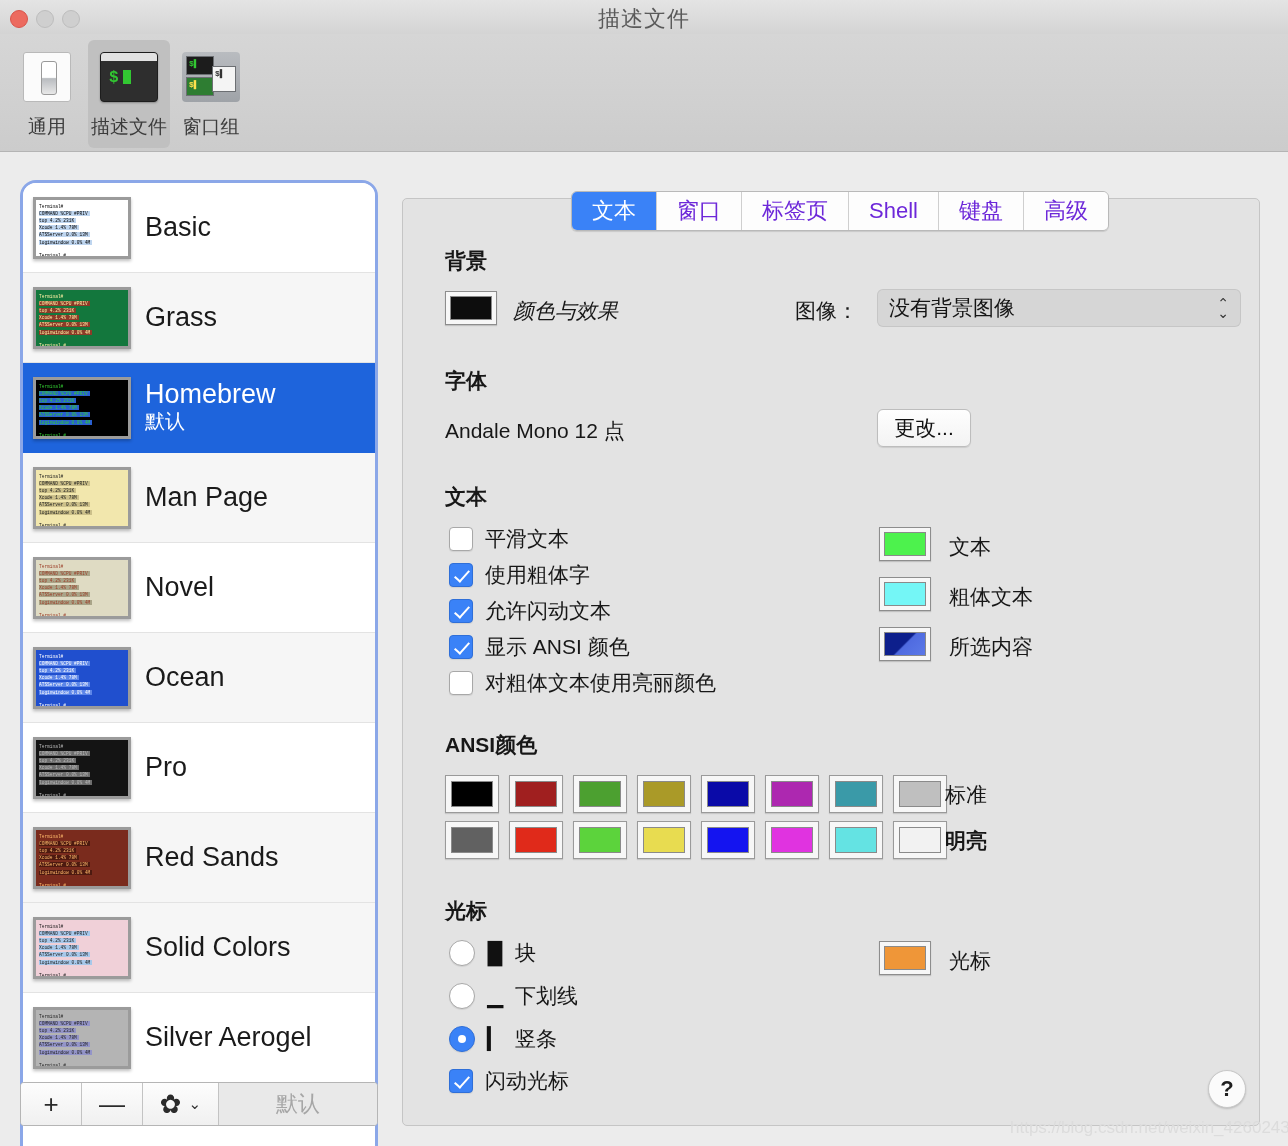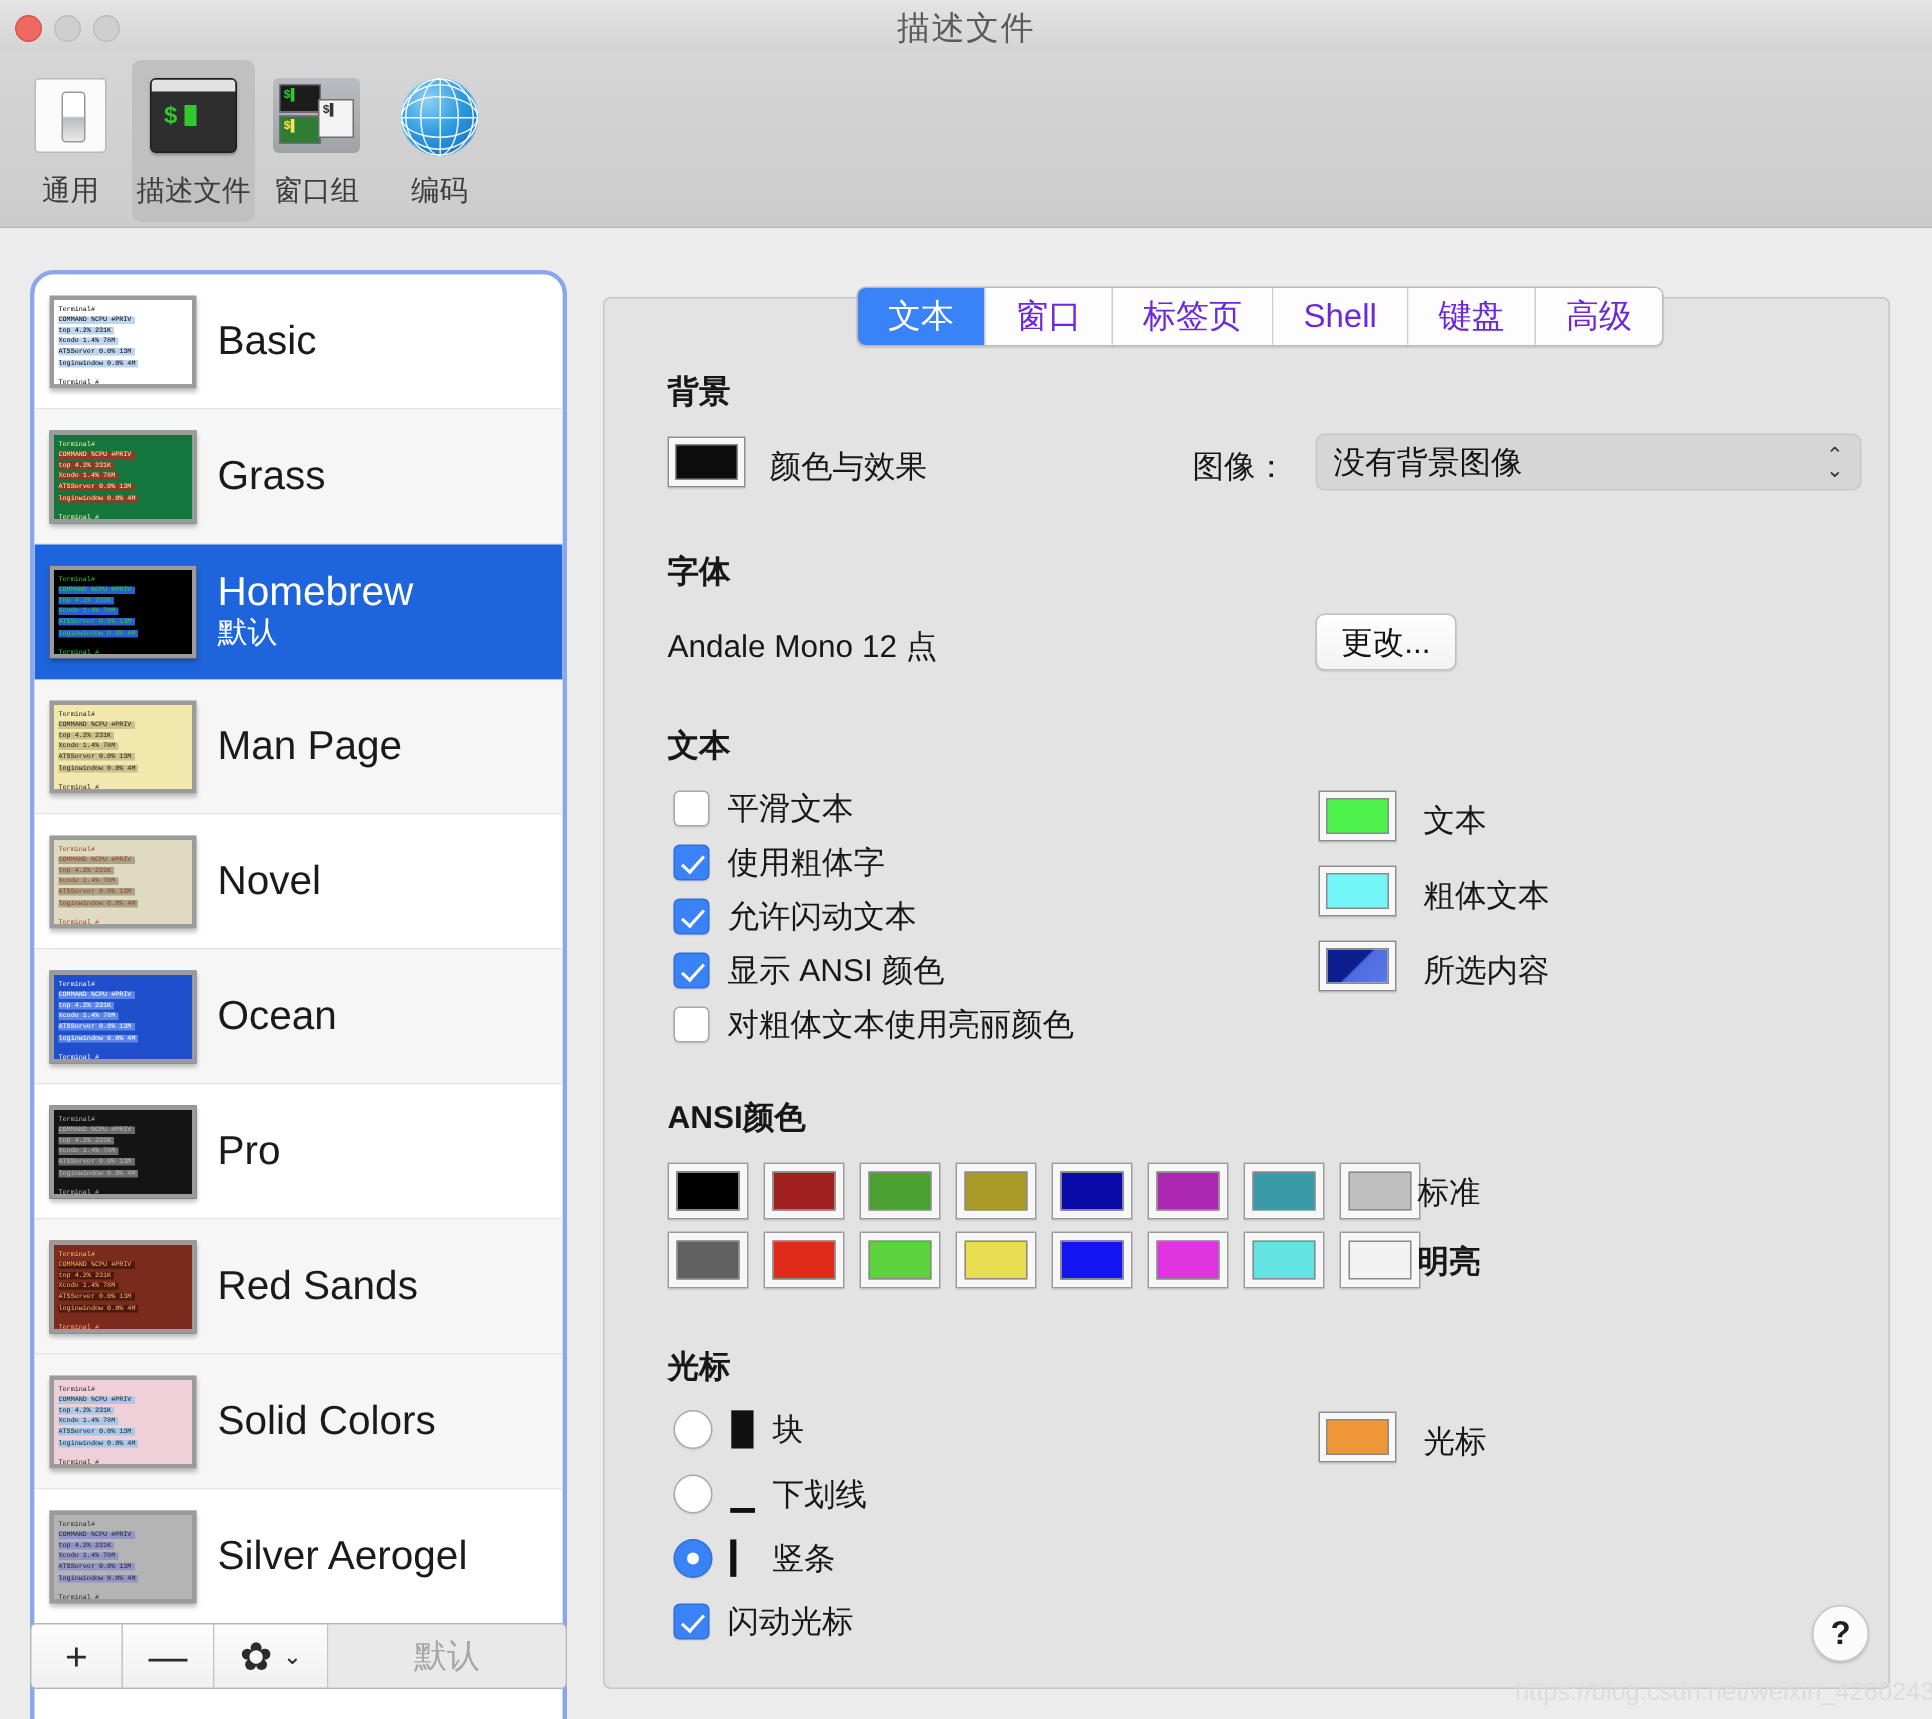--- a/index.html
+++ b/index.html
@@ -255,33 +255,20 @@
             <span>$▌</span>
           </div>
         <div class="w w3">
             <span>$▌</span>
           </div>
       </div>
     </div>
     <div class="tblabel">窗口组</div>
   </div>
 
-  <div class="tbitem">
-    <div class="tbicon">
-      <div class="ic-globe">
-          <i class="m1"></i>
-          <i class="m2"></i>
-          <i class="m3"></i>
-          <i class="p1"></i>
-          <i class="p2"></i>
-          <i class="p3"></i>
-        </div>
-    </div>
-    <div class="tblabel">编码</div>
-  </div>
 </div>
 
 <div class="sidebar" id="profile-list">
     <div class="prow">
       <div class="thumb" style="background: rgb(255, 255, 255);">
         <div class="tline" style="top: 4px; color: rgb(0, 0, 0);">Terminal#</div>
         <div class="tline" style="top: 11.2px; color: rgb(0, 0, 0); background: rgb(190, 213, 239); padding-right: 2px;">COMMAND      %CPU   #PRIV</div>
         <div class="tline" style="top: 18.4px; color: rgb(0, 0, 0); background: rgb(190, 213, 239); padding-right: 2px;">top           4.2%   231K</div>
         <div class="tline" style="top: 25.6px; color: rgb(0, 0, 0); background: rgb(190, 213, 239); padding-right: 2px;">Xcode         1.4%    78M</div>
         <div class="tline" style="top: 32.8px; color: rgb(0, 0, 0); background: rgb(190, 213, 239); padding-right: 2px;">ATSServer     0.0%    13M</div>
@@ -439,21 +426,21 @@
       <div>标签页</div>
       <div>Shell</div>
       <div>键盘</div>
       <div>高级</div>
     </div>
 
   <div class="sect" style="left:42px; top:48px;">背景</div>
   <div class="well" style="left:42px; top:92px;">
     <div class="sw" id="bg-sw" style="background: rgb(13, 13, 13);"></div>
   </div>
-  <div class="lbl" style="left:110px; top:98px;">颜色与效果</div>
+  <div class="lbl" style="left:110px; top:98px;font-style:italic;">颜色与效果</div>
   <div class="lbl" style="left:392px; top:98px;">图像：</div>
   <div class="popup" style="left:474px; top:90px; width:364px;">
     <span>没有背景图像</span>
     <span class="arrows">⌃<br>⌄</span>
   </div>
 
   <div class="sect" style="left:42px; top:168px;">字体</div>
   <div class="lbl" style="left:42px; top:218px;">Andale Mono 12 点</div>
   <div class="btn" style="left:474px; top:210px; width:94px;">更改...</div>
 

